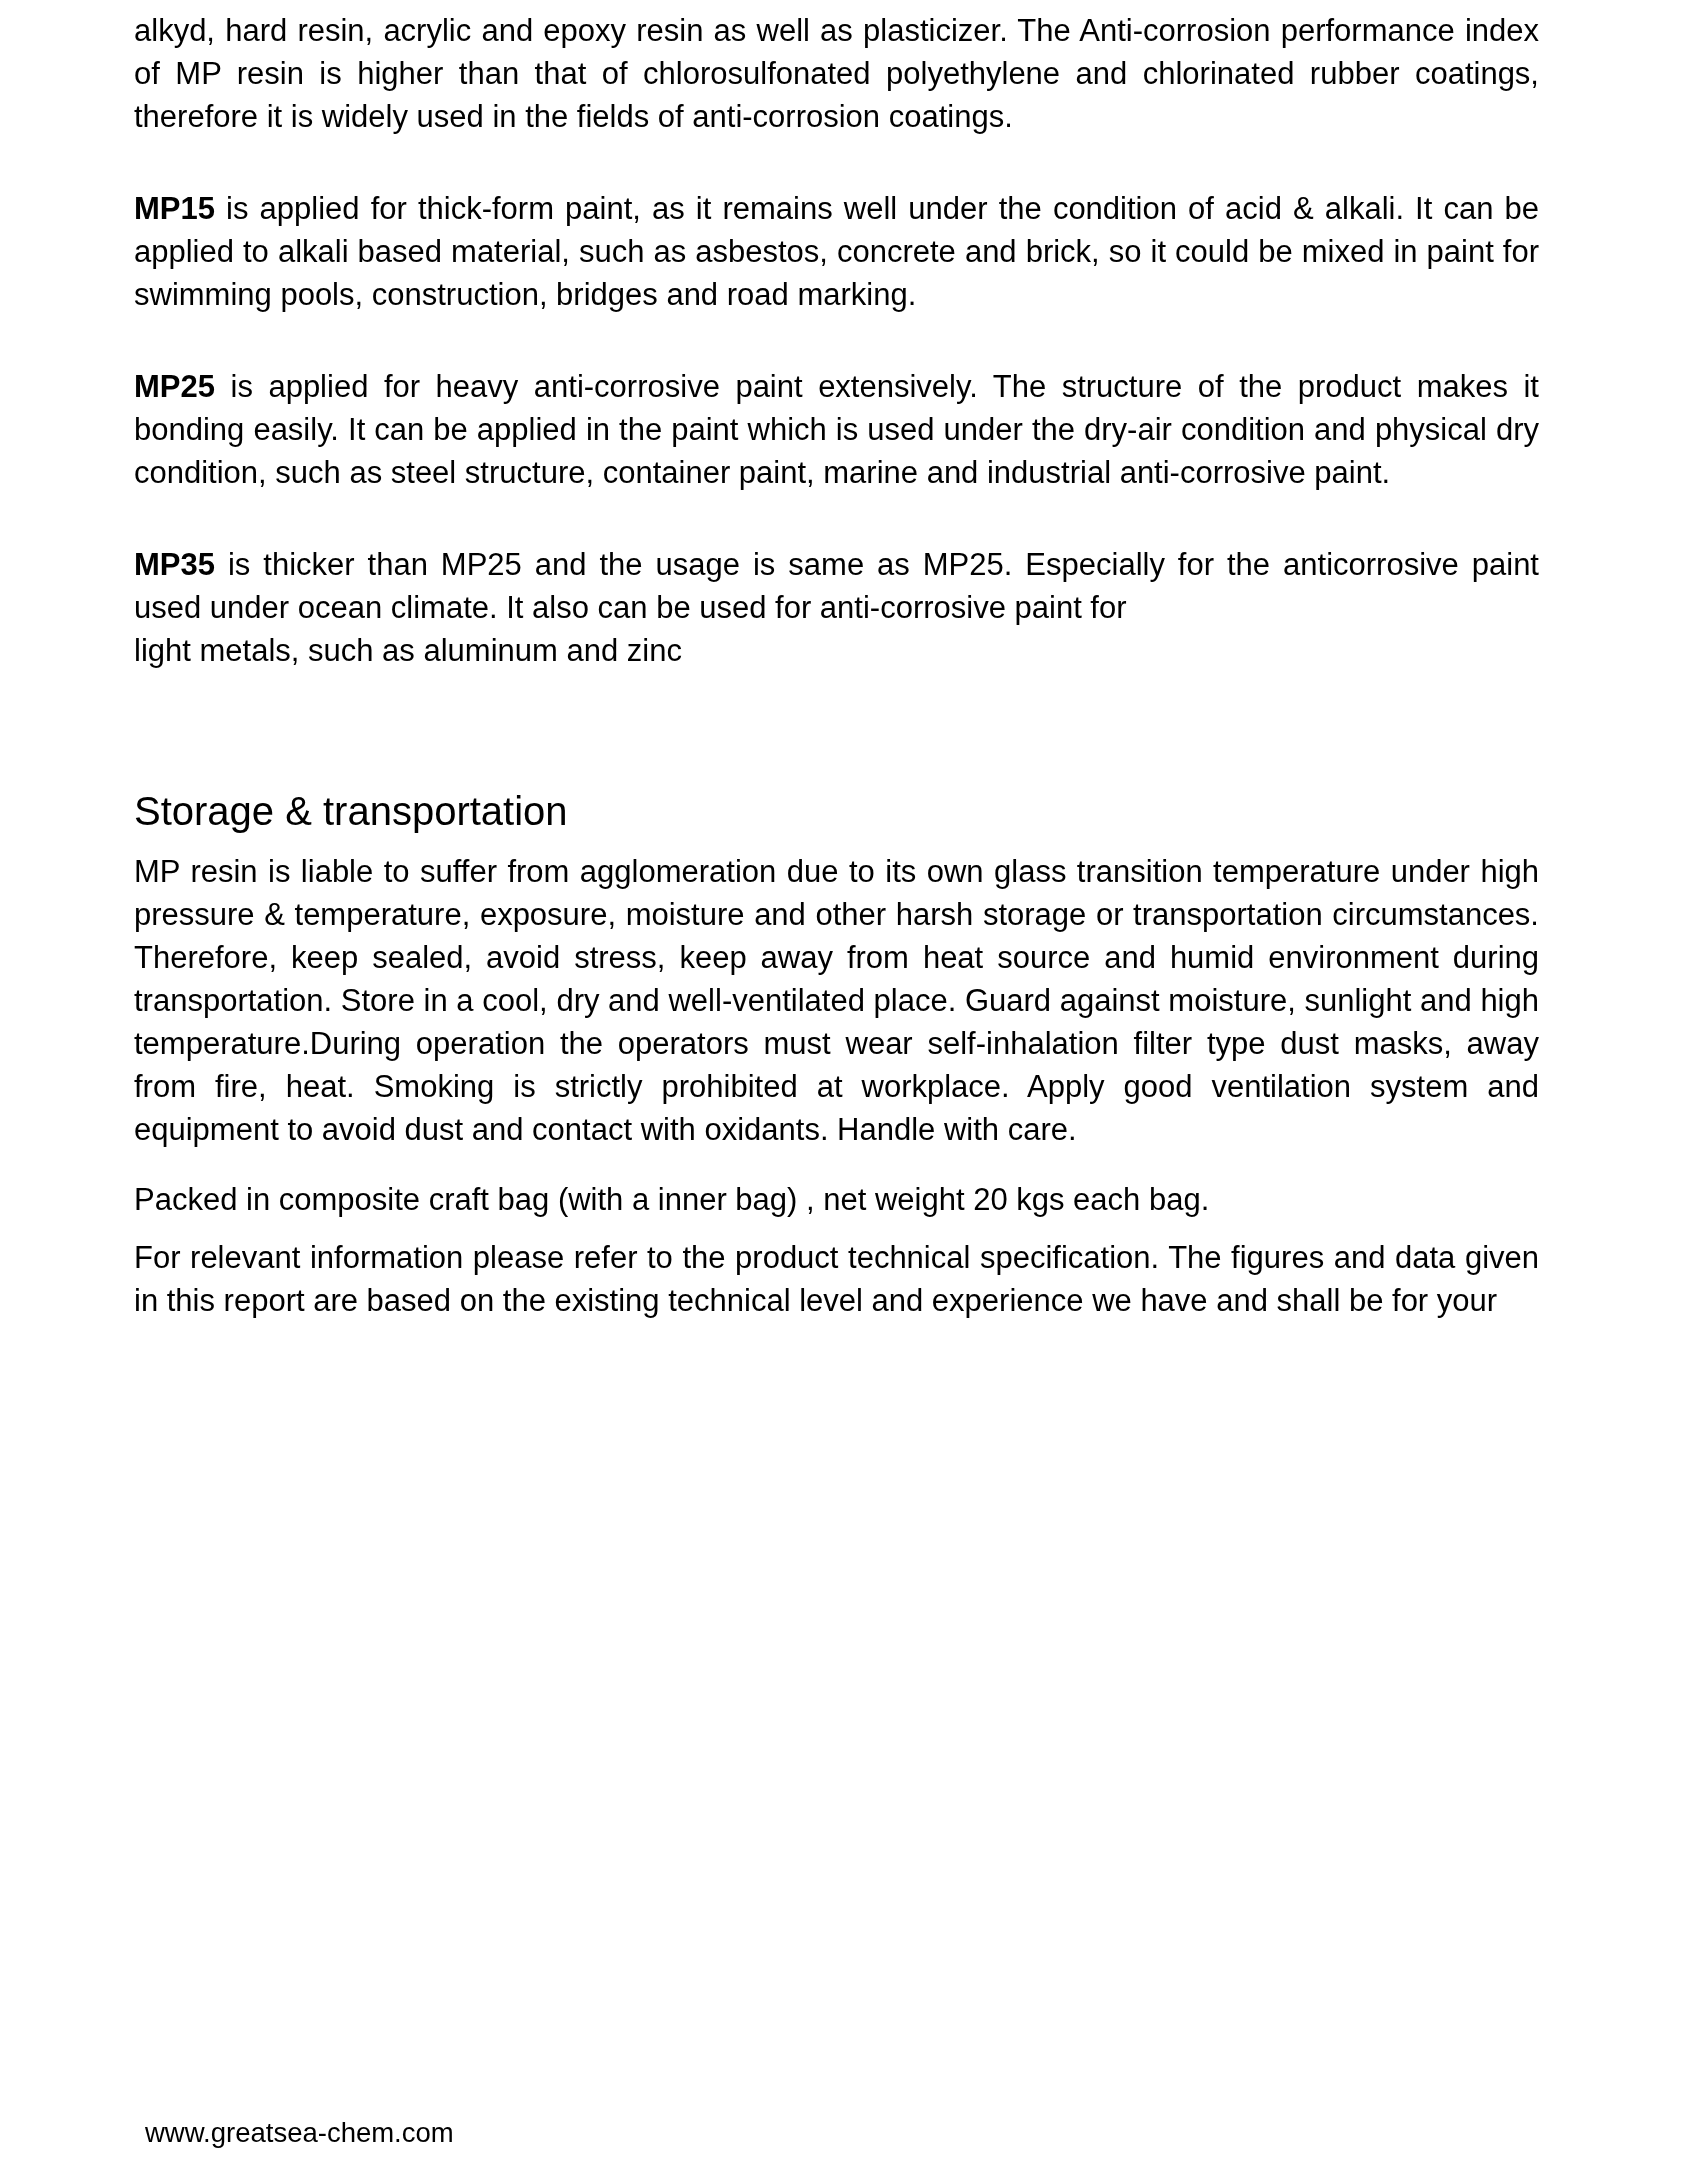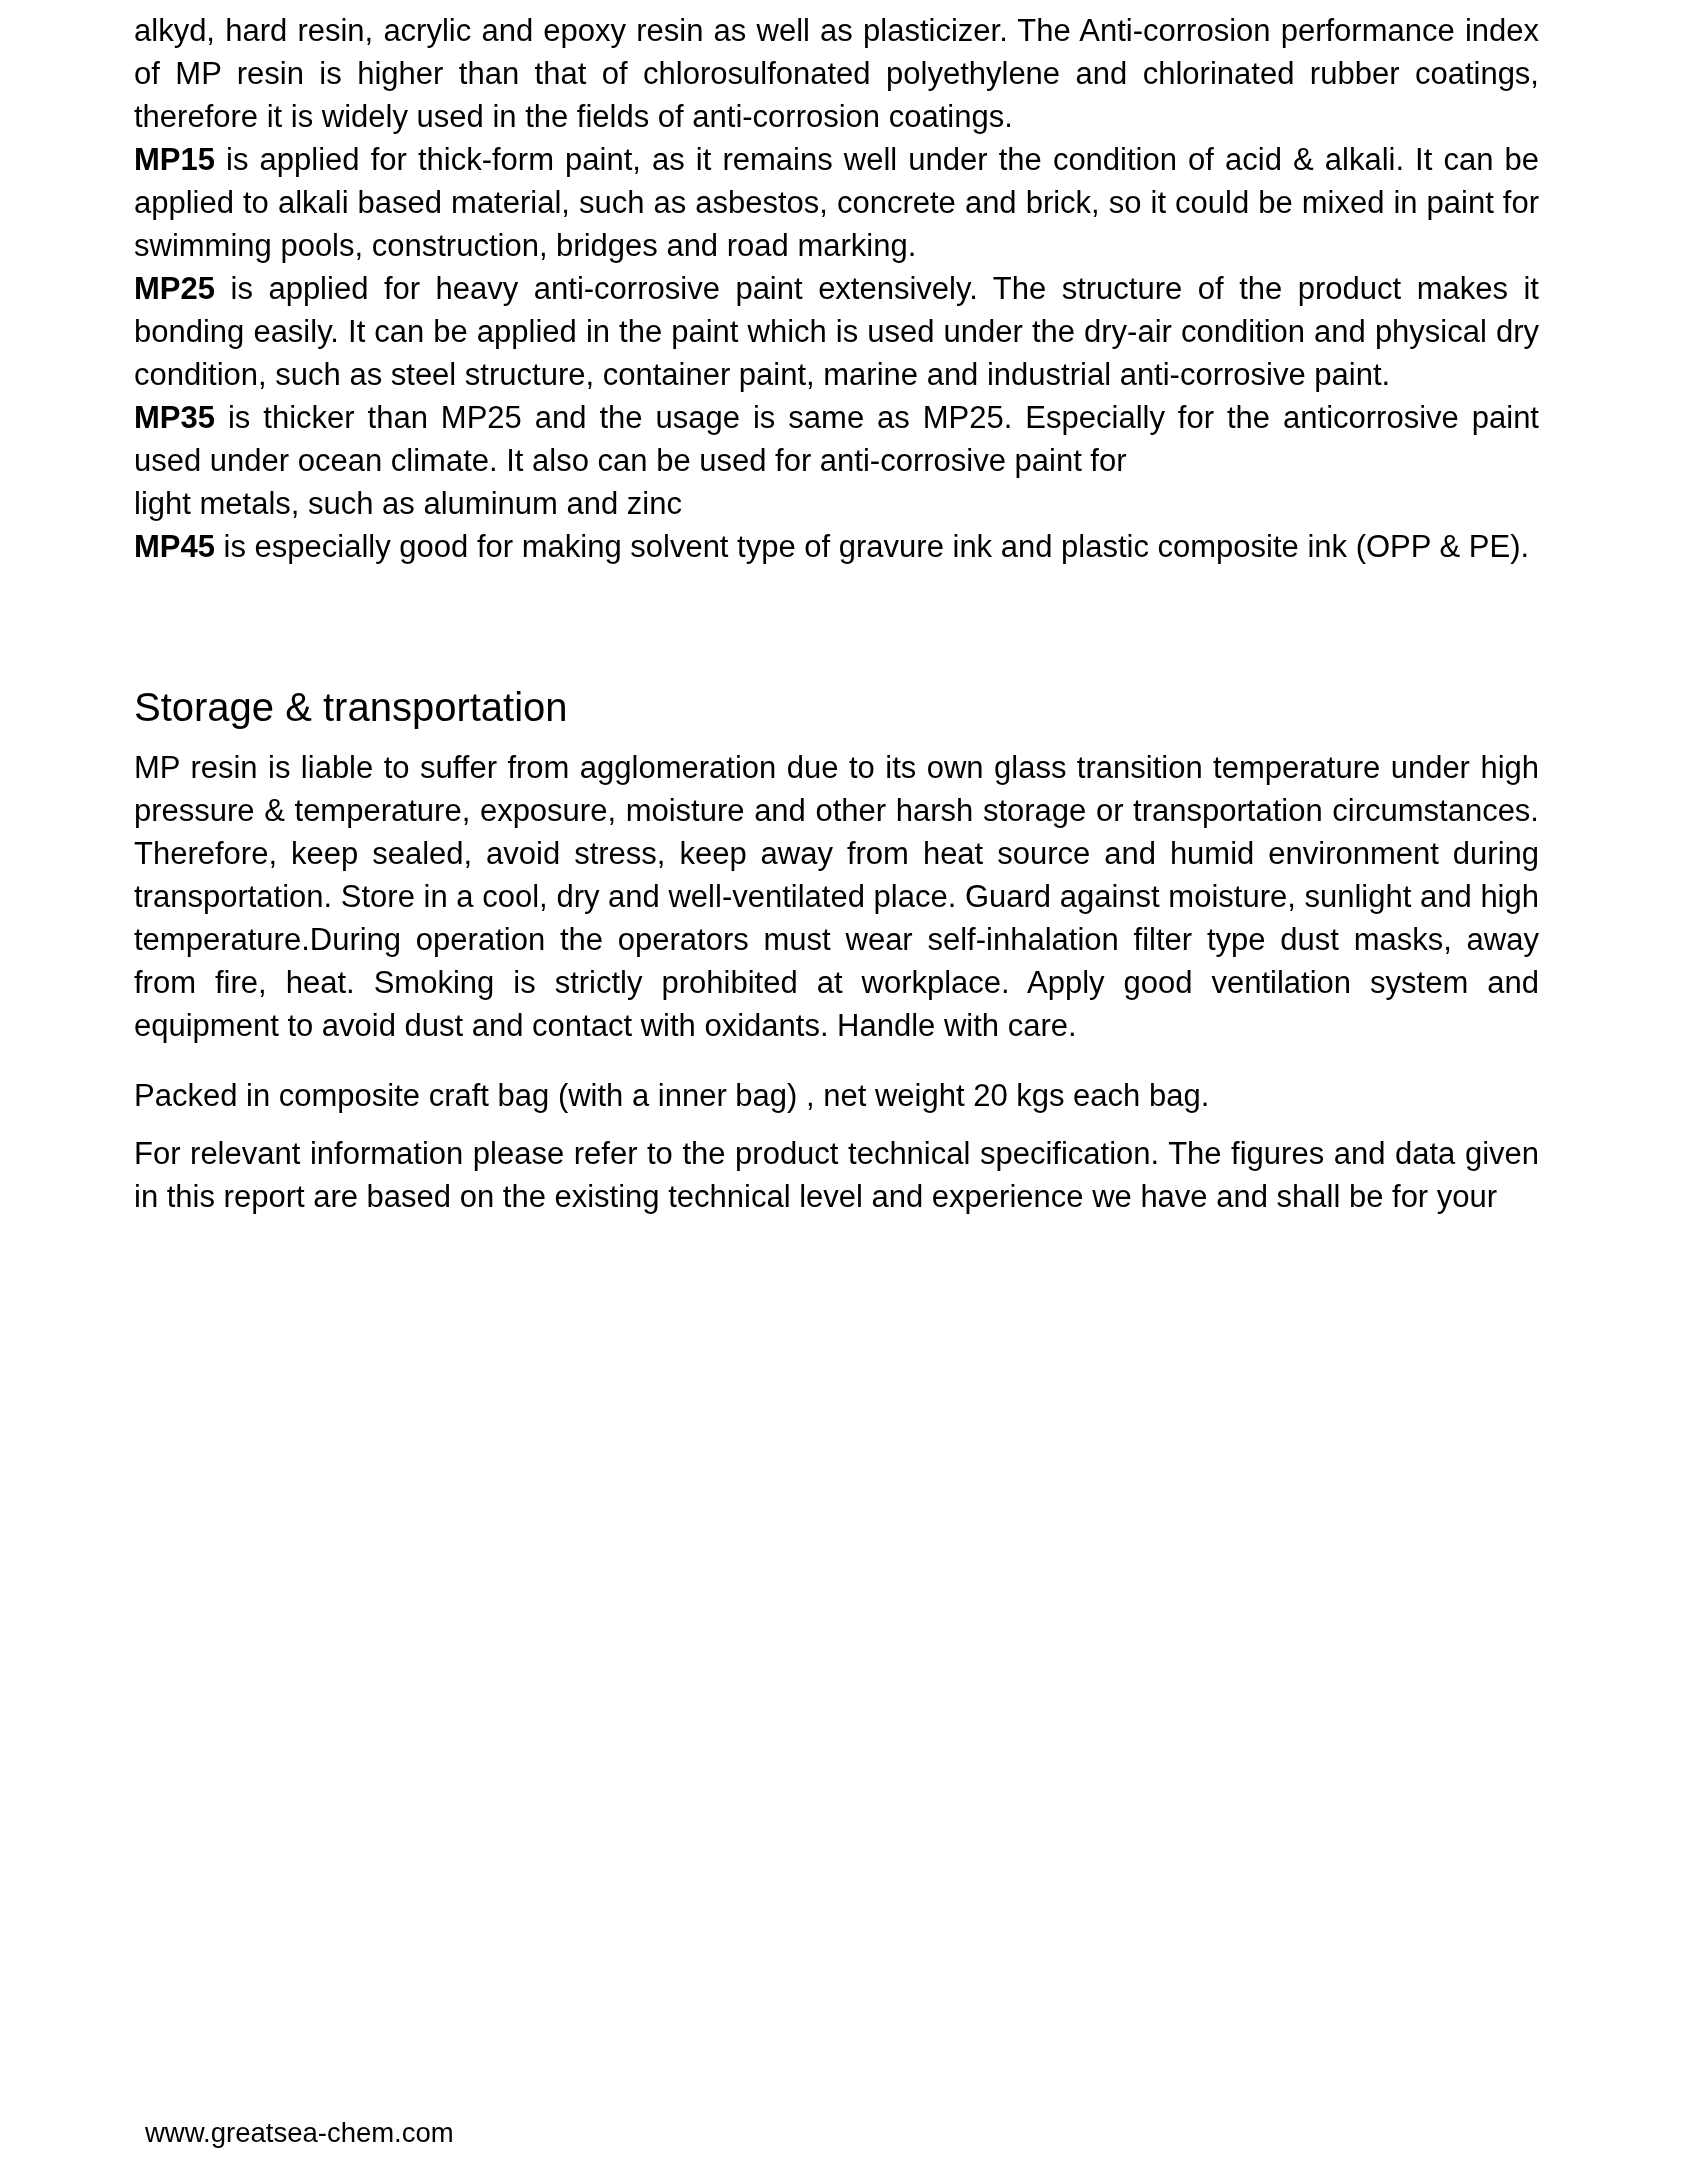--- a/index.html
+++ b/index.html
@@ -29,21 +29,21 @@
     text-align: justify;
     font-weight: normal;
   }
   .para-text {
     white-space: pre-line;
   }
   .para-label {
     font-weight: bold;
   }
   .intro-para        { margin-top: 9px; }
-  .product-para      { }
+  .product-para      { margin-top: 49px; }
   .section-heading {
     margin: 0;
     font-size: 40px;
     line-height: 48px;
     font-weight: normal;
     text-align: left;
   }
   .heading-storage   { margin-top: 115px; }
   .section-body      { margin-top: 15px; }
   .heading-package   { margin-top: 124px; }
@@ -68,21 +68,20 @@
 
     <p class="body-para intro-para"><span class="para-text">alkyd, hard resin, acrylic and epoxy resin as well as plasticizer. The Anti-corrosion performance index of MP resin is higher than that of chlorosulfonated polyethylene and chlorinated rubber coatings, therefore it is widely used in the fields of anti-corrosion coatings.</span></p>
 
     <p class="body-para product-para"><strong class="para-label">MP15</strong> <span class="para-text">is applied for thick-form paint, as it remains well under the condition of acid &amp; alkali. It can be applied to alkali based material, such as asbestos, concrete and brick, so it could be mixed in paint for swimming pools, construction, bridges and road marking.</span></p>
 
     <p class="body-para product-para"><strong class="para-label">MP25</strong> <span class="para-text">is applied for heavy anti-corrosive paint extensively. The structure of the product makes it bonding easily. It can be applied in the paint which is used under the dry-air condition and physical dry condition, such as steel structure, container paint, marine and industrial anti-corrosive paint.</span></p>
 
     <p class="body-para product-para"><strong class="para-label">MP35</strong> <span class="para-text">is thicker than MP25 and the usage is same as MP25. Especially for the anticorrosive paint used under ocean climate. It also can be used for anti-corrosive paint for
 light metals, such as aluminum and zinc</span></p>
 
-    <p class="body-para product-para"><strong class="para-label">MP45</strong> <span class="para-text">is especially good for making solvent type of gravure ink and plastic composite ink (OPP &amp; PE).</span></p>
 
     <h2 class="section-heading heading-storage">Storage &amp; transportation</h2>
     <p class="body-para section-body"><span class="para-text">MP resin is liable to suffer from agglomeration due to its own glass transition temperature under high pressure &amp; temperature, exposure, moisture and other harsh storage or transportation circumstances. Therefore, keep sealed, avoid stress, keep away from heat source and humid environment during transportation. Store in a cool, dry and well-ventilated place. Guard against moisture, sunlight and high temperature.During operation the operators must wear self-inhalation filter type dust masks, away from fire, heat. Smoking is strictly prohibited at workplace. Apply good ventilation system and equipment to avoid dust and contact with oxidants. Handle with care.</span></p>
 
     <p class="body-para section-body body-package"><span class="para-text">Packed in composite craft bag (with a inner bag) , net weight 20 kgs each bag.</span></p>
 
     <p class="body-para section-body body-safety"><span class="para-text">For relevant information please refer to the product technical specification. The figures and data given in this report are based on the existing technical level and experience we have and shall be for your</span></p>
 
   </div>
 

